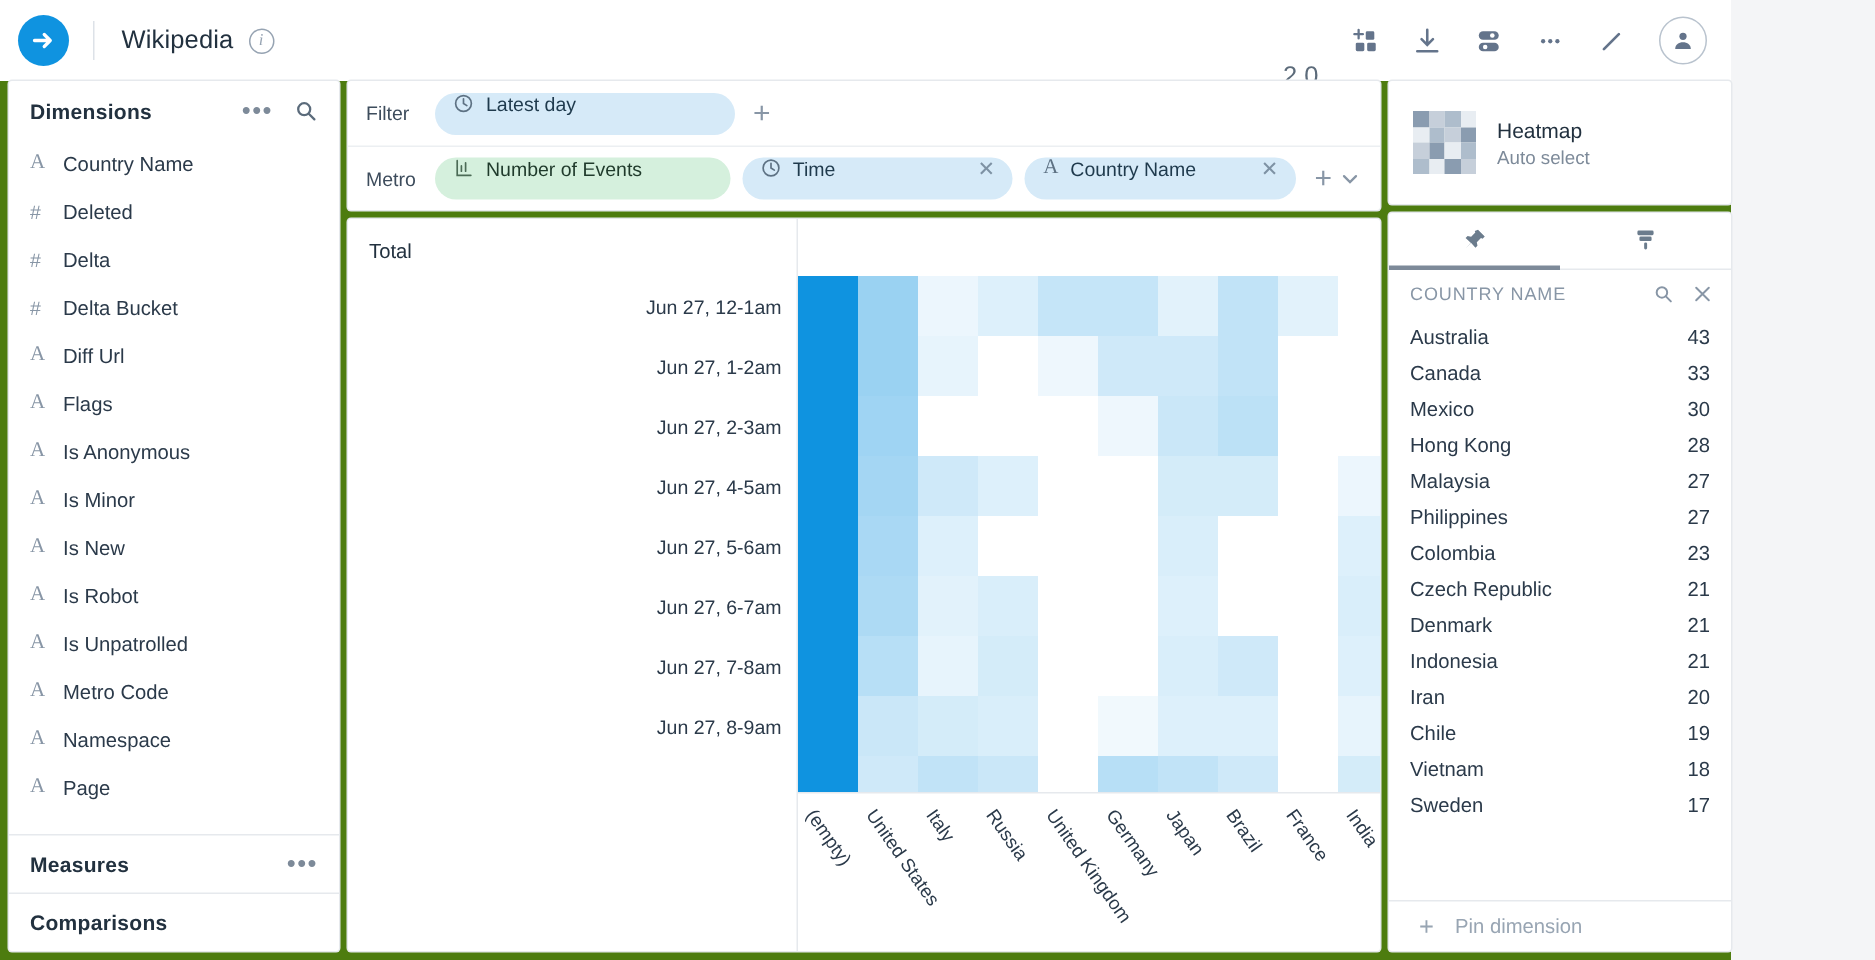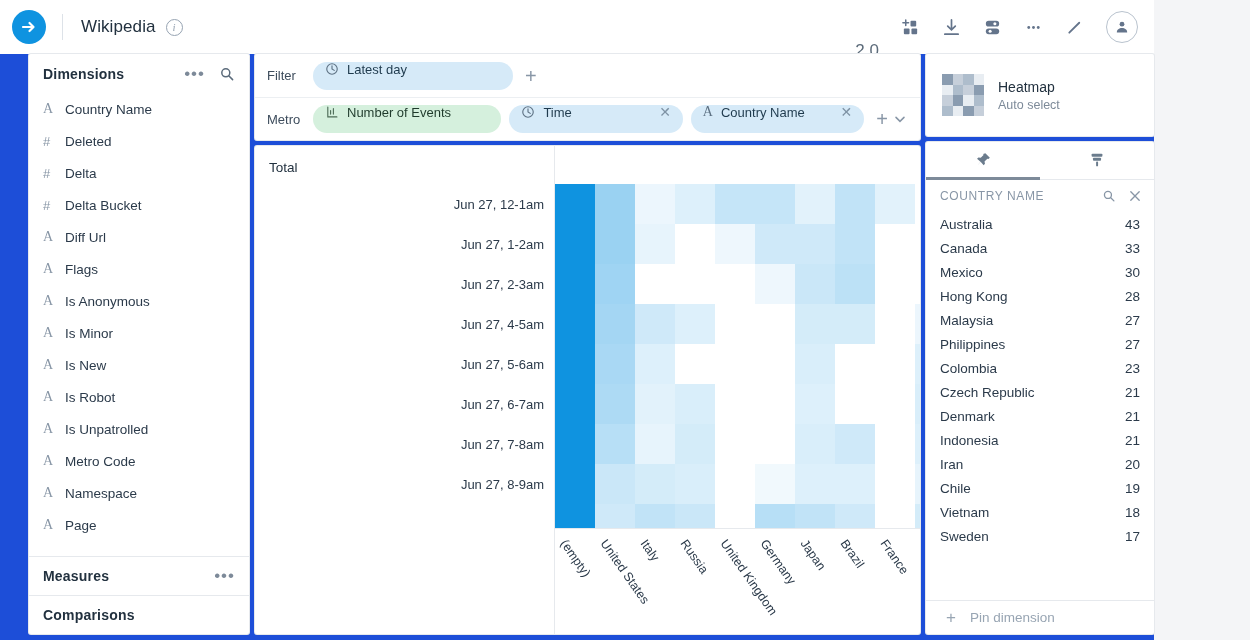--- a/index.html
+++ b/index.html
@@ -3,21 +3,21 @@
 <meta charset="utf-8">
 <style>
   * { box-sizing: border-box; margin: 0; padding: 0; }
   html, body {
     width: 1250px; height: 640px;
     font-family: "Liberation Sans", sans-serif;
     background: #f4f5f7;
     overflow: hidden;
     color: #2b3a4a;
   }
-  .app { width: 1154px; height: 640px; display: flex; flex-direction: column; background: #1d4ed8; }
+  .app { width: 1154px; height: 640px; display: flex; flex-direction: column; background: #4d7c0f; }
 
   
   .topbar {
     height: 54px; background: #ffffff; display: flex; align-items: center;
     padding: 0 16px 0 12px; flex: 0 0 54px;
   }
   .logo {
     width: 34px; height: 34px; border-radius: 50%;
     background: #0f93e0; display: flex; align-items: center; justify-content: center;
     flex: 0 0 34px;
@@ -33,21 +33,21 @@
   .spacer { flex: 1; }
   .ver { font-size: 17px; color: #5c6b7a; margin-right: 22px; margin-top: 48px; }
   .ticon { margin-right: 22px; cursor: pointer; display: flex; align-items: center; }
   .ticon svg { display: block; }
   .avatar-btn {
     width: 32px; height: 32px; border-radius: 50%; border: 1.3px solid #b9c3ce;
     display: flex; align-items: center; justify-content: center; cursor: pointer;
   }
 
   
-  .body { flex: 1; display: flex; padding: 0 0 6px 6px; gap: 6px; min-height: 0; margin-left: 23px; }
+  .body { flex: 1; display: flex; padding: 0 0 6px 6px; gap: 6px; min-height: 0; }
 
   
   .sidebar {
     width: 220px; flex: 0 0 220px; background: #fff; border-radius: 2px;
     display: flex; flex-direction: column; box-shadow: 0 0 0 1px #e6e9ed;
     overflow: hidden;
   }
   .sec-head {
     display: flex; align-items: center; padding: 0 14px; height: 39px; flex: 0 0 39px;
   }

